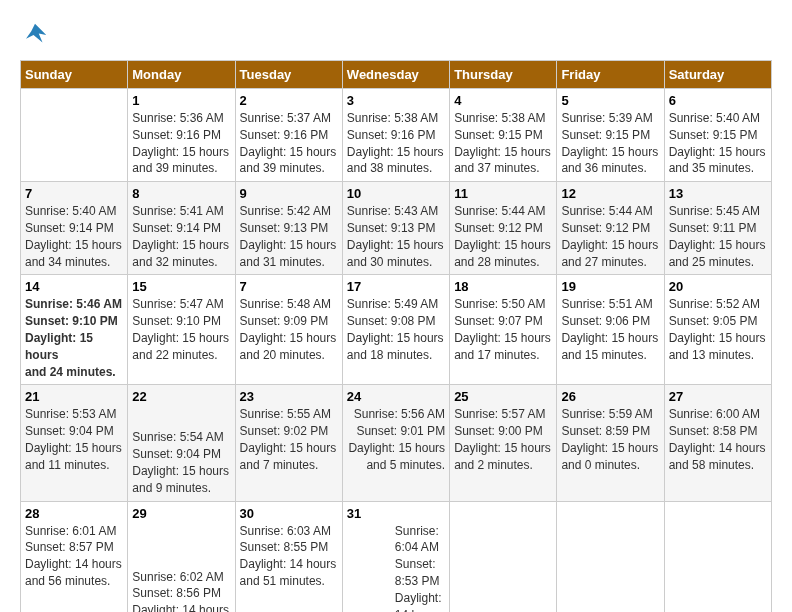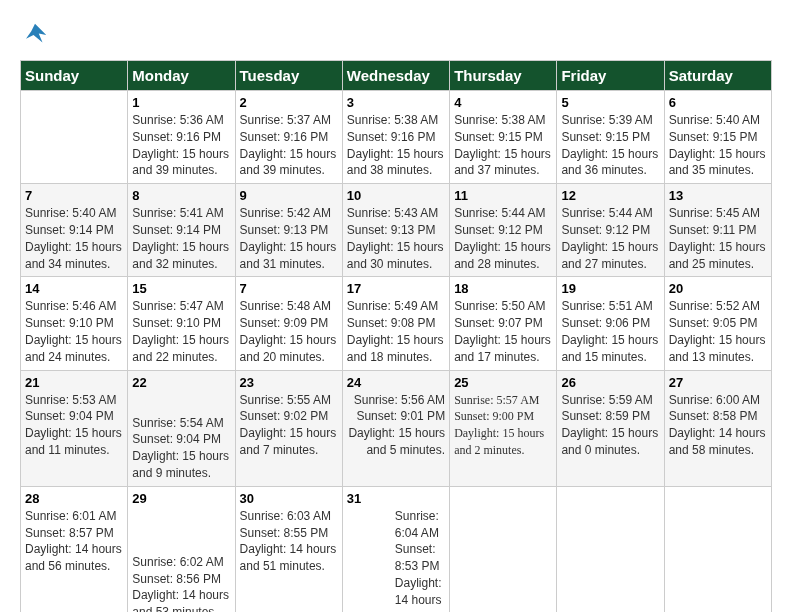--- a/index.html
+++ b/index.html
@@ -45,25 +45,25 @@
     .sub-title {
       font-size: 16px;
       color: #2c3e50;
     }
     table {
       width: 100%;
       border-collapse: collapse;
       font-size: 11px;
     }
     thead tr th {
-      background-color: #14532d;
+      background-color: #a16207;
       color: #fff;
       padding: 6px 4px;
       text-align: left;
-      font-size: 15px;
+      font-size: 13px;
       font-weight: bold;
       border: 1px solid #ccc;
     }
     tbody tr td {
       border: 1px solid #ccc;
       vertical-align: top;
       padding: 4px;
       background: #fff;
       min-height: 80px;
       width: calc(100% / 7);
@@ -210,21 +210,21 @@
           <span class="day-num">13</span>
           <div class="cell-text" style="white-space: pre-line;">Sunrise: 5:45 AM
 Sunset: 9:11 PM
 Daylight: 15 hours
 and 25 minutes.</div>
         </td>
       </tr>
       <tr>
         <td>
           <span class="day-num">14</span>
-          <div class="cell-text" style="white-space: pre-line;">Sunrise: 5:46 AM
+          <div class="cell-text" style="white-space: pre-line; font-weight: bold;">Sunrise: 5:46 AM
 Sunset: 9:10 PM
 Daylight: 15 hours
 and 24 minutes.</div>
         </td>
         <td>
           <span class="day-num">15</span>
           <div class="cell-text" style="white-space: pre-line;">Sunrise: 5:47 AM
 Sunset: 9:10 PM
 Daylight: 15 hours
 and 22 minutes.</div>
@@ -289,21 +289,21 @@
         </td>
         <td>
           <span class="day-num">24</span>
           <div class="cell-text" style="white-space: pre-line; text-align: right;">Sunrise: 5:56 AM
 Sunset: 9:01 PM
 Daylight: 15 hours
 and 5 minutes.</div>
         </td>
         <td>
           <span class="day-num">25</span>
-          <div class="cell-text" style="white-space: pre-line; font-family: Liberation Serif, serif;">Sunrise: 5:57 AM
+          <div class="cell-text" style="white-space: pre-line;">Sunrise: 5:57 AM
 Sunset: 9:00 PM
 Daylight: 15 hours
 and 2 minutes.</div>
         </td>
         <td>
           <span class="day-num">26</span>
           <div class="cell-text" style="white-space: pre-line;">Sunrise: 5:59 AM
 Sunset: 8:59 PM
 Daylight: 15 hours
 and 0 minutes.</div>

